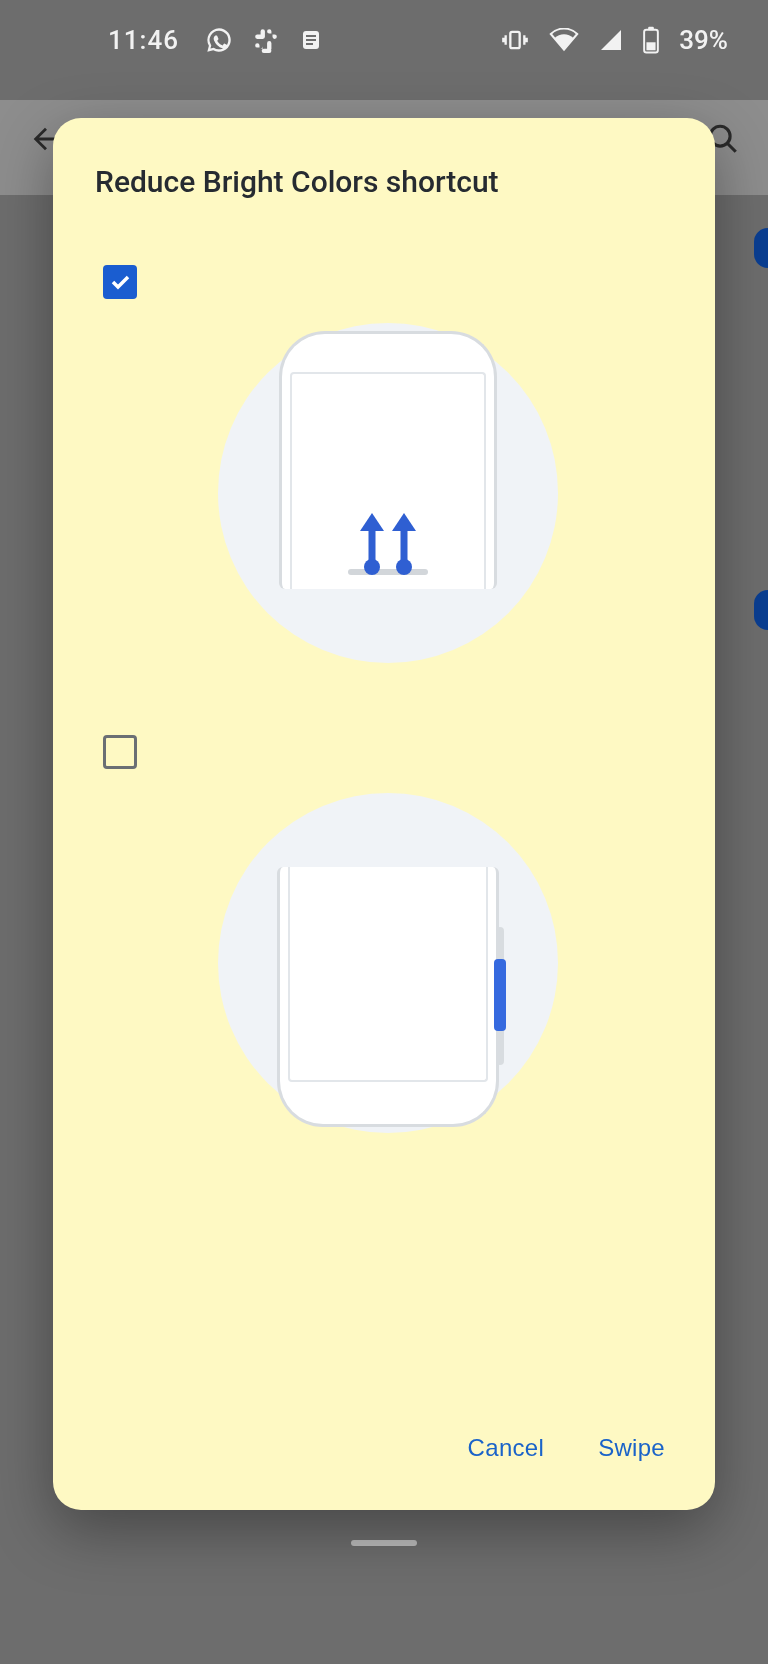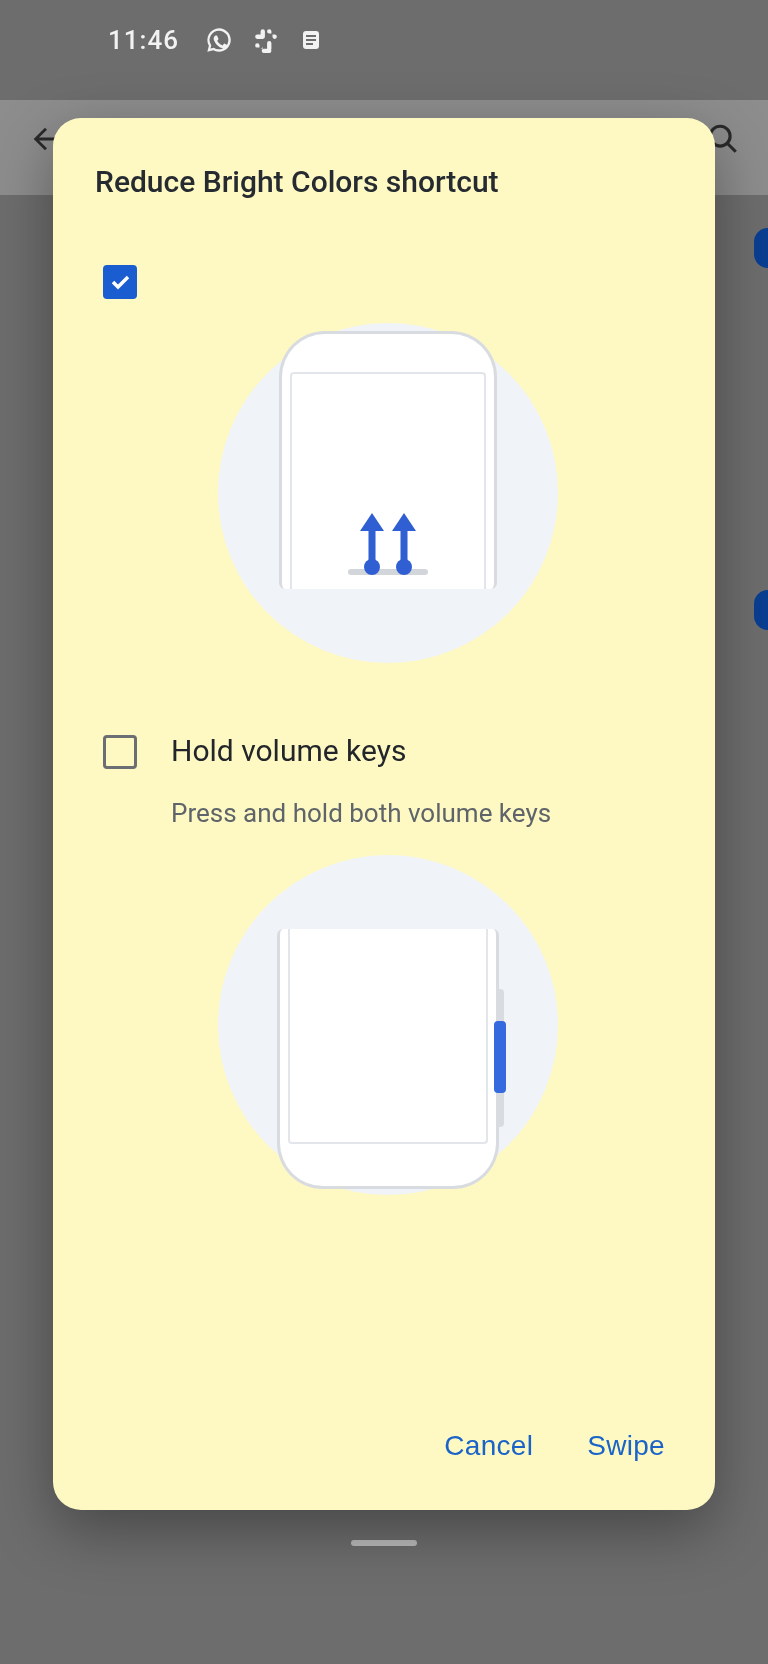--- a/index.html
+++ b/index.html
@@ -234,21 +234,21 @@
     border-radius: 4px;
   }
 
   .dialog-actions {
     display: flex;
     justify-content: flex-end;
     gap: 54px;
     padding: 30px 50px 48px 50px;
   }
   .dialog-actions .btn {
-    font-size: 28px;
+    font-size: 24px;
     font-weight: 500;
     color: #1a63c9;
     background: none;
     border: none;
     cursor: pointer;
     letter-spacing: 0.3px;
   }
 
   .home-indicator {
     position: absolute;
@@ -278,20 +278,47 @@
         </svg>
     </span>
     <span>
       <svg width="24" height="24" viewBox="0 0 24 24">
           <rect x="4" y="3" width="16" height="18" rx="3" fill="#f2f2f2"></rect>
           <rect x="7" y="7" width="10" height="2" fill="#6d6d6d"></rect>
           <rect x="7" y="11" width="10" height="2" fill="#6d6d6d"></rect>
           <rect x="7" y="15" width="7" height="2" fill="#6d6d6d"></rect>
         </svg>
     </span>
+  </div>
+  <div class="status-right">
+    <span>
+      <svg width="28" height="28" viewBox="0 0 24 24">
+          <rect x="8" y="5" width="8" height="14" rx="1.5" fill="none" stroke="#f2f2f2" stroke-width="2"></rect>
+          <path d="M4 8v8M2 10v4M20 8v8M22 10v4" stroke="#f2f2f2" stroke-width="2"></path>
+        </svg>
+    </span>
+    <span>
+      <svg width="30" height="24" viewBox="0 0 24 20">
+          <path d="M12 18 1 5c6-6 16-6 22 0Z" fill="none" stroke="#f2f2f2" stroke-width="1.7"></path>
+          <path d="M12 18 4 8.5c4.5-4.5 11.5-4.5 16 0Z" fill="#f2f2f2"></path>
+        </svg>
+    </span>
+    <span>
+      <svg width="24" height="24" viewBox="0 0 24 24">
+          <path d="M2 22 22 2v20Z" fill="#f2f2f2"></path>
+        </svg>
+    </span>
+    <span>
+      <svg width="16" height="28" viewBox="0 0 14 24">
+          <rect x="1" y="3" width="12" height="20" rx="2" fill="none" stroke="#f2f2f2" stroke-width="1.7"></rect>
+          <rect x="4.5" y="0.5" width="5" height="3" rx="1" fill="#f2f2f2"></rect>
+          <rect x="3" y="14" width="8" height="7" fill="#f2f2f2"></rect>
+        </svg>
+    </span>
+    <span>39%</span>
   </div>
 </div>
 
 <div class="bg-header"></div>
 <div class="bg-back">
   <svg width="34" height="34" viewBox="0 0 24 24">
       <path d="M20 11H7.8l5.6-5.6L12 4l-8 8 8 8 1.4-1.4L7.8 13H20Z" fill="#2a2a2a"></path>
     </svg>
 </div>
 <div class="bg-search">
@@ -334,24 +361,20 @@
                 </div>
             </div>
           </div>
         </div>
       </div>
     </div>
 
     <div class="option-block" style="padding-top:60px;">
       <div class="option-row">
         <div class="checkbox unchecked"></div>
-        <div class="option-texts">
-          <div class="option-title">Hold volume keys</div>
-          <div class="option-desc">Press and hold both volume keys</div>
-        </div>
       </div>
       <div class="illus-wrap">
         <div class="illus-circle vol">
           <div class="phone2">
             <div class="inner2"></div>
             <div class="vol-key-outline"></div>
             <div class="vol-key"></div>
           </div>
         </div>
       </div>

